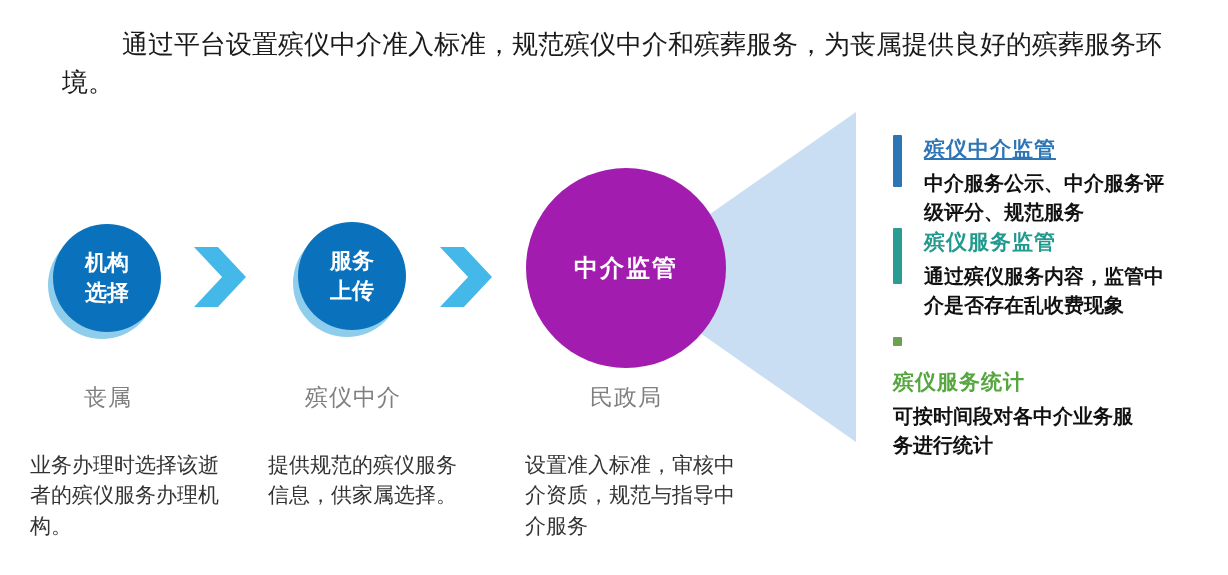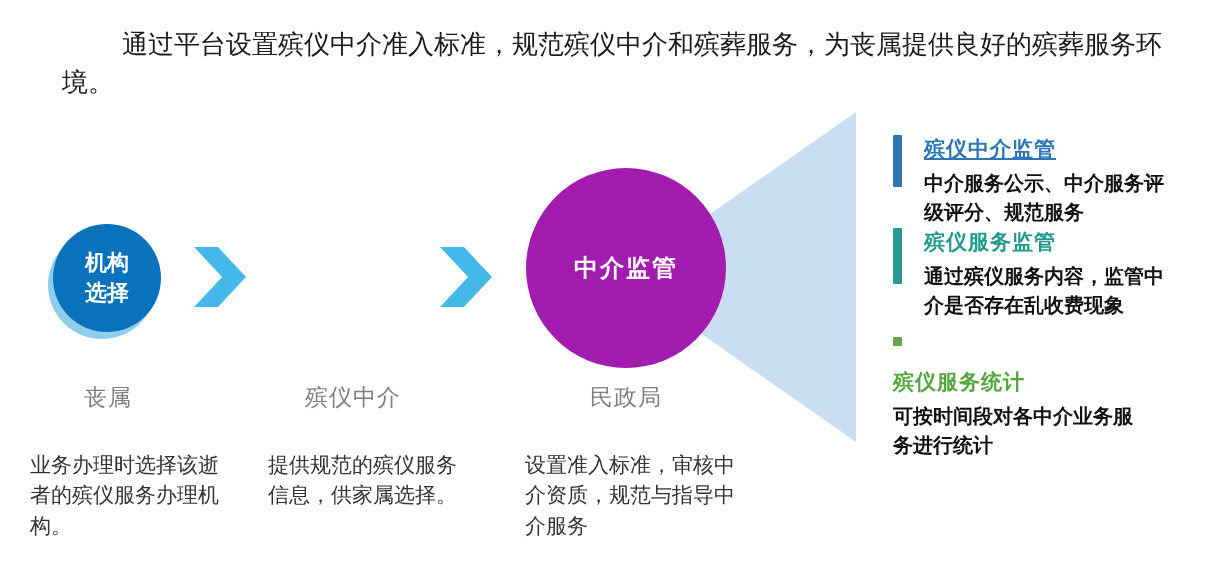--- a/index.html
+++ b/index.html
@@ -64,20 +64,24 @@
   <p class="intro">通过平台设置殡仪中介准入标准，规范殡仪中介和殡葬服务，为丧属提供良好的殡葬服务环境。</p>
 
   <div class="funnel"></div>
 
   <div class="circle small" style="left:53px; top:224px;">
     <span>机构</span>
     <span>选择</span>
   </div>
   <div class="chevron" style="left:194px; top:247px;"></div>
 
+  <div class="circle small" style="left:298px; top:222px;">
+    <span>服务</span>
+    <span>上传</span>
+  </div>
   <div class="chevron" style="left:440px; top:247px;"></div>
 
   <div class="circle large" style="left:526px; top:168px;">
     <span>中介监管</span>
   </div>
 
   <div class="step-label" style="left:48px;">丧属</div>
   <div class="step-label" style="left:293px;">殡仪中介</div>
   <div class="step-label" style="left:566px;">民政局</div>
 

